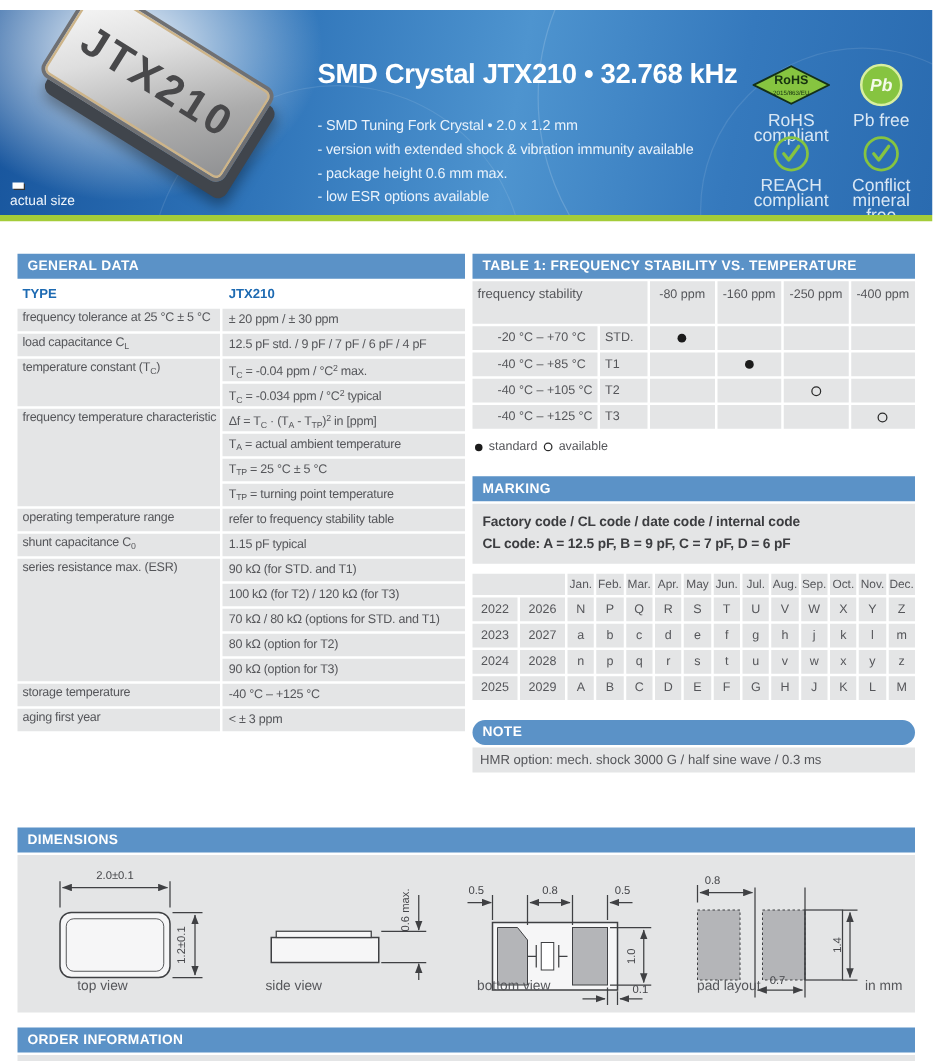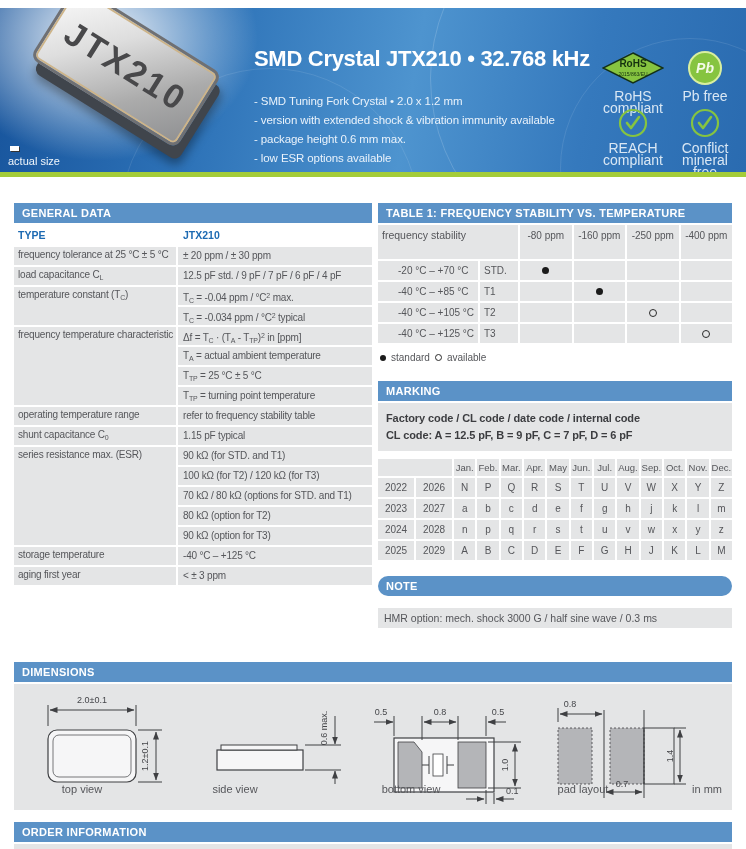--- a/index.html
+++ b/index.html
@@ -66,21 +66,21 @@
   .legend .ring { width:7px; height:7px; }
   .mk-bar { margin-top:17px; }
   .mk-text { margin-top:2px; background:#e4e5e6; padding:7px 8px; color:#3c3d40; font-weight:bold;
     font-size:11px; line-height:17px; letter-spacing:-0.1px; }
   .mk-grid { display:grid; grid-template-columns:36px 36px repeat(12,1fr); gap:2px; margin-top:8px; }
   .mk-grid > div { background:#e4e5e6; color:#55565a; text-align:center; }
   .mk-blank { grid-column:span 2; }
   .mk-month { height:17px; line-height:17px; font-size:9.5px; }
   .mk-cell { height:19px; line-height:19px; font-size:10px; }
   .note-bar { margin-top:16px;border-radius:10px; }
-  .note-row { margin-top:12px; background:#e4e5e6; height:20px; line-height:20px; padding-left:6px;
+  .note-row { margin-top:2px; background:#e4e5e6; height:20px; line-height:20px; padding-left:6px;
     color:#55565a; font-size:10.5px; }
 
   
   .dims { position:absolute; left:14px; top:662px; width:718px; }
   .dims-panel { position:relative; margin-top:2px; height:126px; background:#e4e5e6; }
   .dims-panel svg { position:absolute; }
   .view-label { position:absolute; top:99px; width:100px; text-align:center; color:#55565a; font-size:11px; }
   .inmm { position:absolute; top:99px; right:10px; color:#55565a; font-size:11px; }
   svg text { font-family:"Liberation Sans",sans-serif; font-size:9px; fill:#45464a; }
   .dln { stroke:#3f4043; stroke-width:1; fill:none; }

